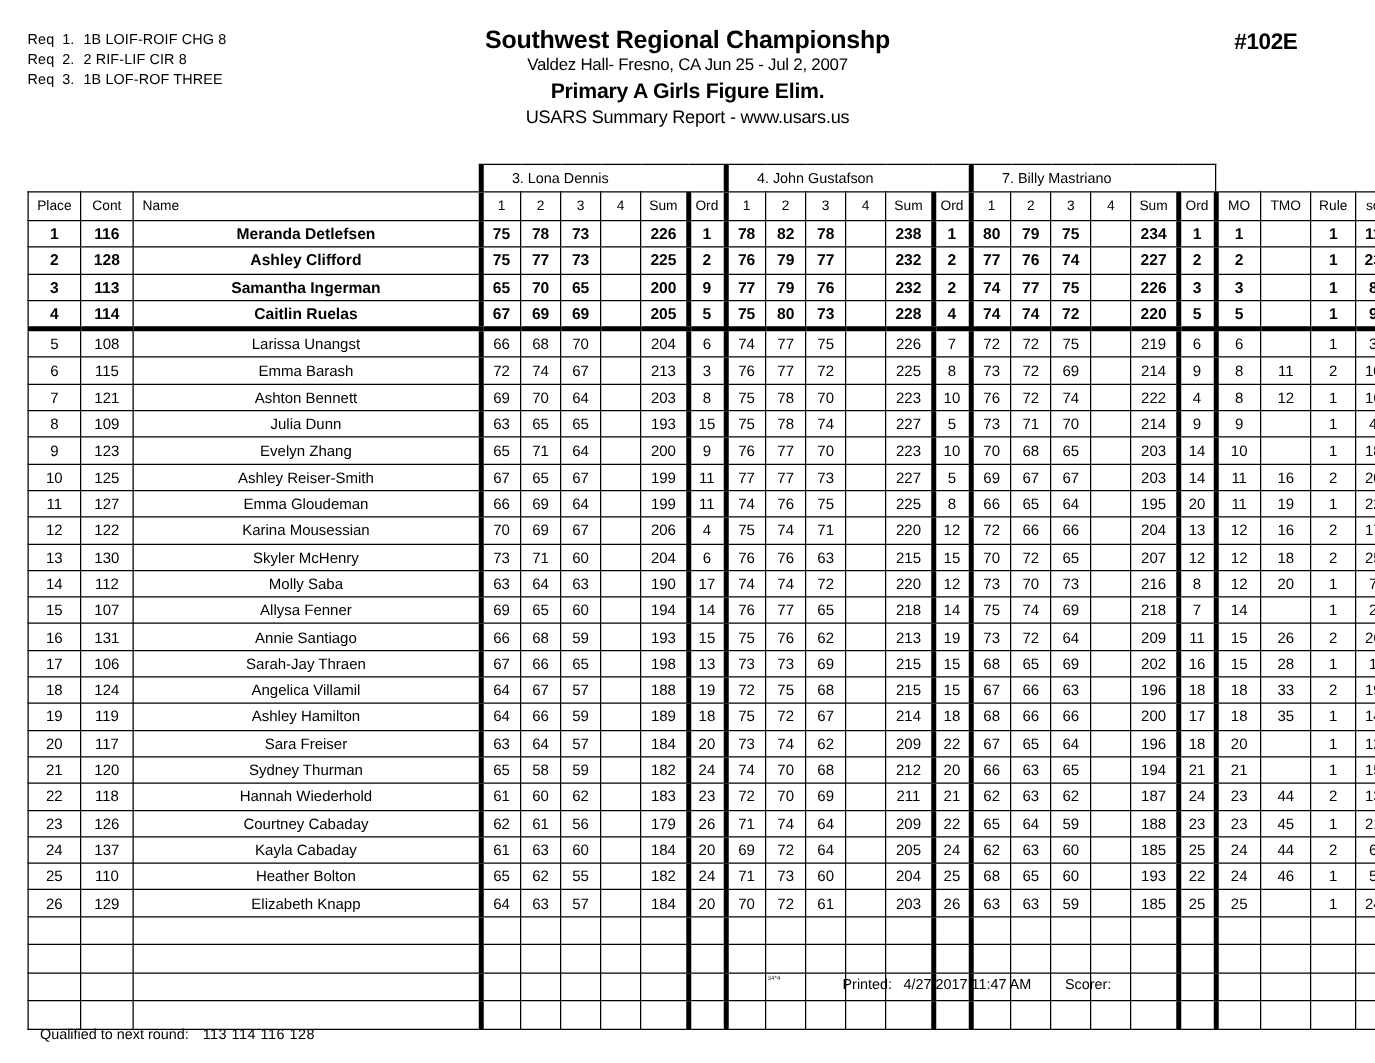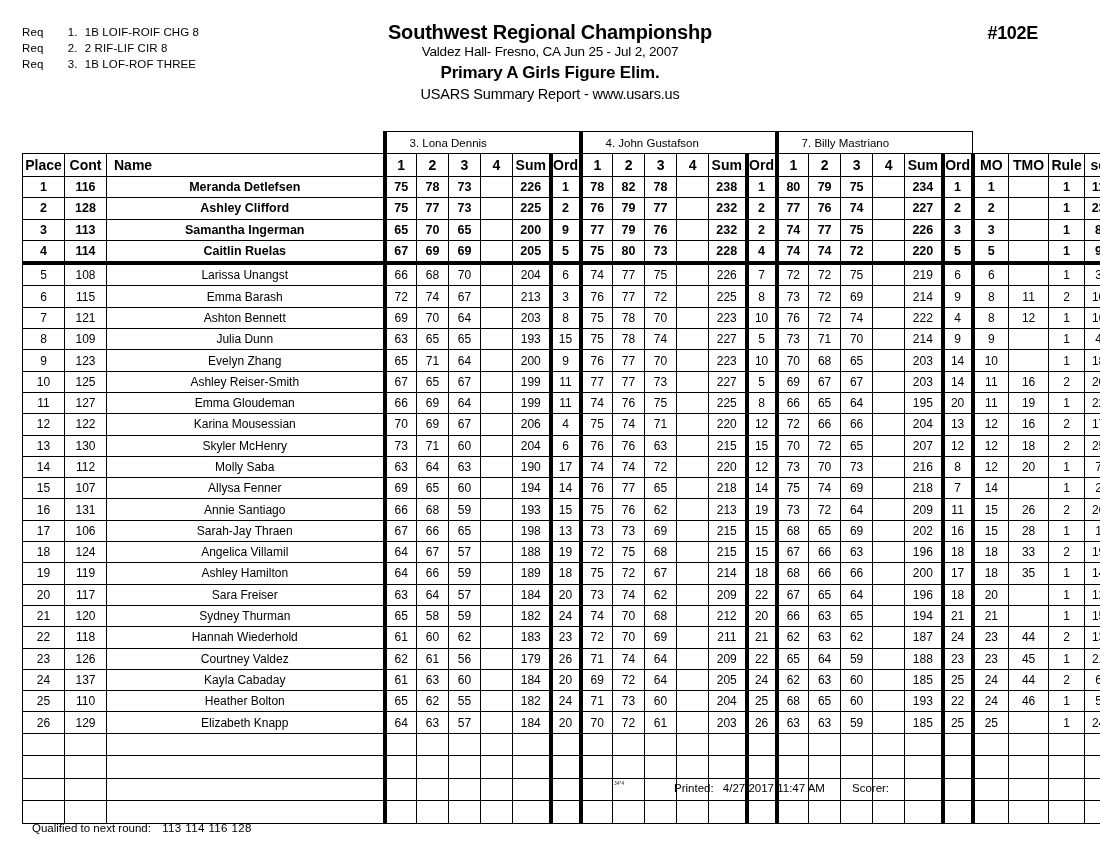--- a/index.html
+++ b/index.html
@@ -23,21 +23,21 @@
   }
   .req-block {
     position: absolute;
     left: 22px;
     top: 24px;
     font-size: 11.5px;
     line-height: 16px;
     white-space: nowrap;
   }
   .req-line { letter-spacing: 0.1px; }
-  .req-line .req-lbl { margin-right: 21px; }
+  .req-line .req-lbl { margin-right: 3px; }
   .req-line .req-num { margin-right: 4px; }
 
   .title-block {
     position: absolute;
     left: 0;
     right: 0;
     top: 22px;
     text-align: center;
   }
   .title-main {
@@ -109,22 +109,21 @@
     text-align: left;
     padding-left: 23px;
     font-size: 11.5px;
   }
   tr.judge-band td.gap {
     border: none;
   }
 
   tr.col-head td {
     height: 22px;
-    font-size: 14px;
-    font-weight: bold;
+    font-size: 11px;
   }
   tr.col-head td.c-name { text-align: left; padding-left: 7px; }
   tr.col-head td.c-place,
   tr.col-head td.c-cont { text-align: center; }
 
   td.c-name { text-align: left; padding-left: 7px; }
   td.c-place { text-align: center; }
   td.c-cont { text-align: center; }
 
   
@@ -877,21 +876,21 @@
           <td>187</td>
           <td class="ord thick-l thick-r">24</td>
           <td>23</td>
           <td>44</td>
           <td>2</td>
           <td>13</td>
         </tr>
         <tr class="data-row">
           <td class="c-place">23</td>
           <td class="c-cont">126</td>
-          <td class="c-name">Courtney Valdez</td>
+          <td class="c-name">Courtney Cabaday</td>
           <td class="thick-l">62</td>
           <td>61</td>
           <td>56</td>
           <td></td>
           <td>179</td>
           <td class="ord thick-l thick-r">26</td>
           <td class="thick-l">71</td>
           <td>74</td>
           <td>64</td>
           <td></td>

